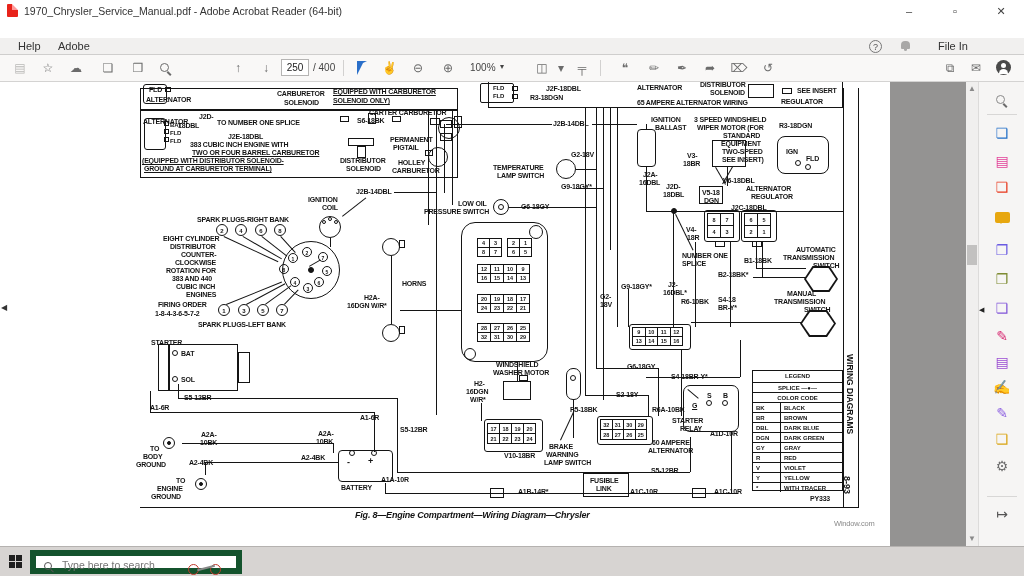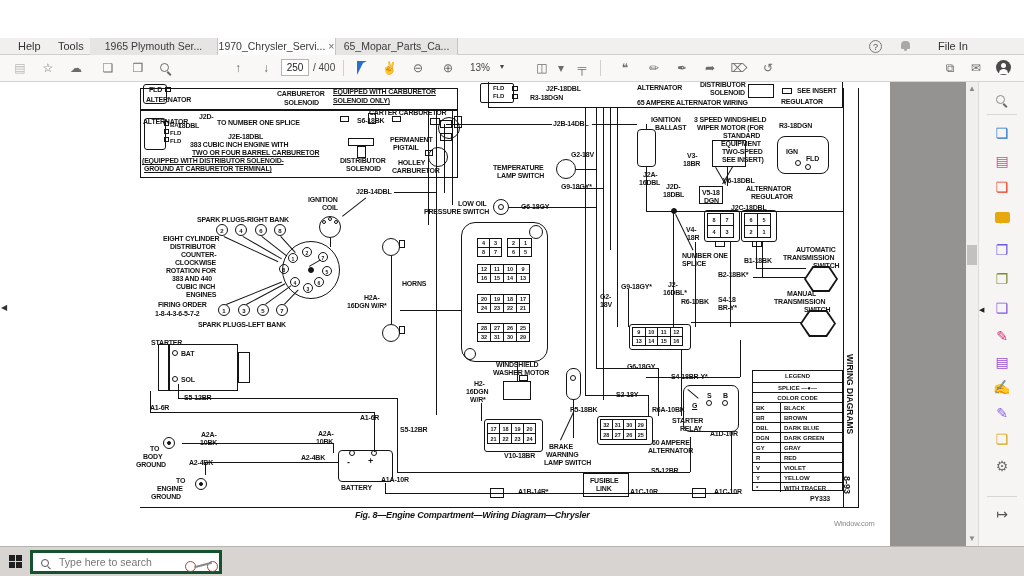--- a/index.html
+++ b/index.html
@@ -56,58 +56,60 @@
   .vtext{position:absolute;writing-mode:vertical-rl;font-weight:700;color:#141414;white-space:nowrap}
   .hexa{position:absolute;border:0;background:#141414;clip-path:polygon(25% 0,75% 0,100% 50%,75% 100%,25% 100%,0 50%)}
   .hexa>div{position:absolute;left:2px;top:2px;right:2px;bottom:2px;background:#fff;clip-path:polygon(25% 0,75% 0,100% 50%,75% 100%,25% 100%,0 50%)}
   #legend{position:absolute;border:1px solid #141414;background:#fff}
   .legrow{position:absolute;left:0;width:100%;border-top:1px solid #141414;font-size:6px;font-weight:700;color:#141414}
   .legcol{position:absolute;top:0;height:100%;border-left:1px solid #141414}
   
   #taskbar{position:absolute;left:0;top:546px;width:1024px;height:30px;background:#d7d4d2;border-top:1px solid #b5b2b0;z-index:10}
   #startbtn{position:absolute;left:9px;top:8px;width:13px;height:13px}
   #startbtn div{position:absolute;width:6px;height:6px;background:#1f1f1f}
-  #searchbox{position:absolute;left:30px;top:3px;width:192px;height:24px;background:#fff;border:3px solid #14532d}
+  #searchbox{position:absolute;left:30px;top:3px;width:212px;height:24px;background:#fff;border:6px solid #14532d}
   #searchbox input{position:absolute;left:26px;top:3px;width:130px;border:0;outline:0;font-size:10.5px;color:#444;font-family:"Liberation Sans",sans-serif;background:transparent}
   .tmag{position:absolute;left:8px;top:6px;width:8px;height:8px;border:1.4px solid #555;border-radius:50%}
   .tmag::after{content:"";position:absolute;left:6px;top:6px;width:4px;height:1.4px;background:#555;transform:rotate(45deg);transform-origin:0 0}
   .bike{position:absolute;left:152px;top:5px;width:36px;height:16px}
   .bike i{position:absolute;width:11px;height:11px;border:1.4px solid #c0392b;border-radius:50%;top:3px}
   .bike u{position:absolute;left:9px;top:6px;width:18px;height:1.5px;background:#888;transform:rotate(-15deg)}
   .app{position:absolute;top:551px;width:19px;height:19px;text-align:center}
   .appul{position:absolute;top:573px;height:2px;background:#2b7cd3}
   .appbg{position:absolute;top:547px;width:27px;height:28px;background:#c7c4c1}
   .chromeic{position:absolute;width:17px;height:17px;border-radius:50%;background:conic-gradient(#ea4335 0 120deg,#fbbc05 120deg 240deg,#34a853 240deg 360deg)}
   .chromeic::after{content:"";position:absolute;left:4px;top:4px;width:9px;height:9px;border-radius:50%;background:#4285f4;border:1.5px solid #fff}
   #lcollapse{position:absolute;left:1px;top:303px;font-size:8px;color:#333;z-index:6}
 </style>
 </head>
 <body>
 <div id="app">
 
+<div id="titlebar">
+  <div class="pdficon"></div>
+  <div id="title-text">1970_Chrysler_Service_Manual.pdf - Adobe Acrobat Reader (64-bit)</div>
+  <div class="winbtn" style="left:889px">–</div>
+  <div class="winbtn" style="left:935px">▫</div>
+  <div class="winbtn" style="left:981px">✕</div>
+</div>
 
 
 <div id="tabbar">
-  <div id="tabstrip">
-        <div class="doctab" style="left: 0px; width: 128px;"><span>1965 Plymouth Ser...</span></div>
-        <div class="doctab active" style="left: 128px; width: 118px;"><span>1970_Chrysler_Servi...</span><span style="color: rgb(102, 102, 102);"> ×</span></div>
-        <div class="doctab" style="left: 246px; width: 122px;"><span>65_Mopar_Parts_Ca...</span></div>
-      </div>
   <div class="navtab" style="left:18px">Help</div>
-  <div class="navtab" style="left:58px">Tools</div>
+  <div class="navtab" style="left:58px">Adobe</div>
   <div class="qmark" style="left:869px;top:2px">?</div>
   <div class="bell" style="left:901px;top:3px"></div>
   <div class="navtab" style="left:938px">File In</div>
 </div>
 
 <div id="toolbar">
   <input id="pagebox" value="250" style="">
   <div class="tbtxt" style="left:313px;top:7px">/ 400</div>
   <div class="tbsep" style="left:343px"></div>
-  <div class="tbtxt" style="left:470px;top:7px">13%</div>
+  <div class="tbtxt" style="left:470px;top:7px">100%</div>
   <div class="tbtxt" style="left:500px;top:7px;font-size:8px">▾</div>
   <div class="tbsep" style="left:600px"></div>
 <div class="tbi dis" style="left: 10px;">▤</div>
       <div class="tbi" style="left: 38px;">☆</div>
       <div class="tbi" style="left: 66px;">☁</div>
       <div class="tbi" style="left: 98px;">❏</div>
       <div class="tbi" style="left: 128px;">❒</div>
       <div class="mag" style="left: 160px; top: 8px;"></div>
       <div class="tbi" style="left: 228px;">↑</div>
       <div class="tbi" style="left: 256px;">↓</div>

